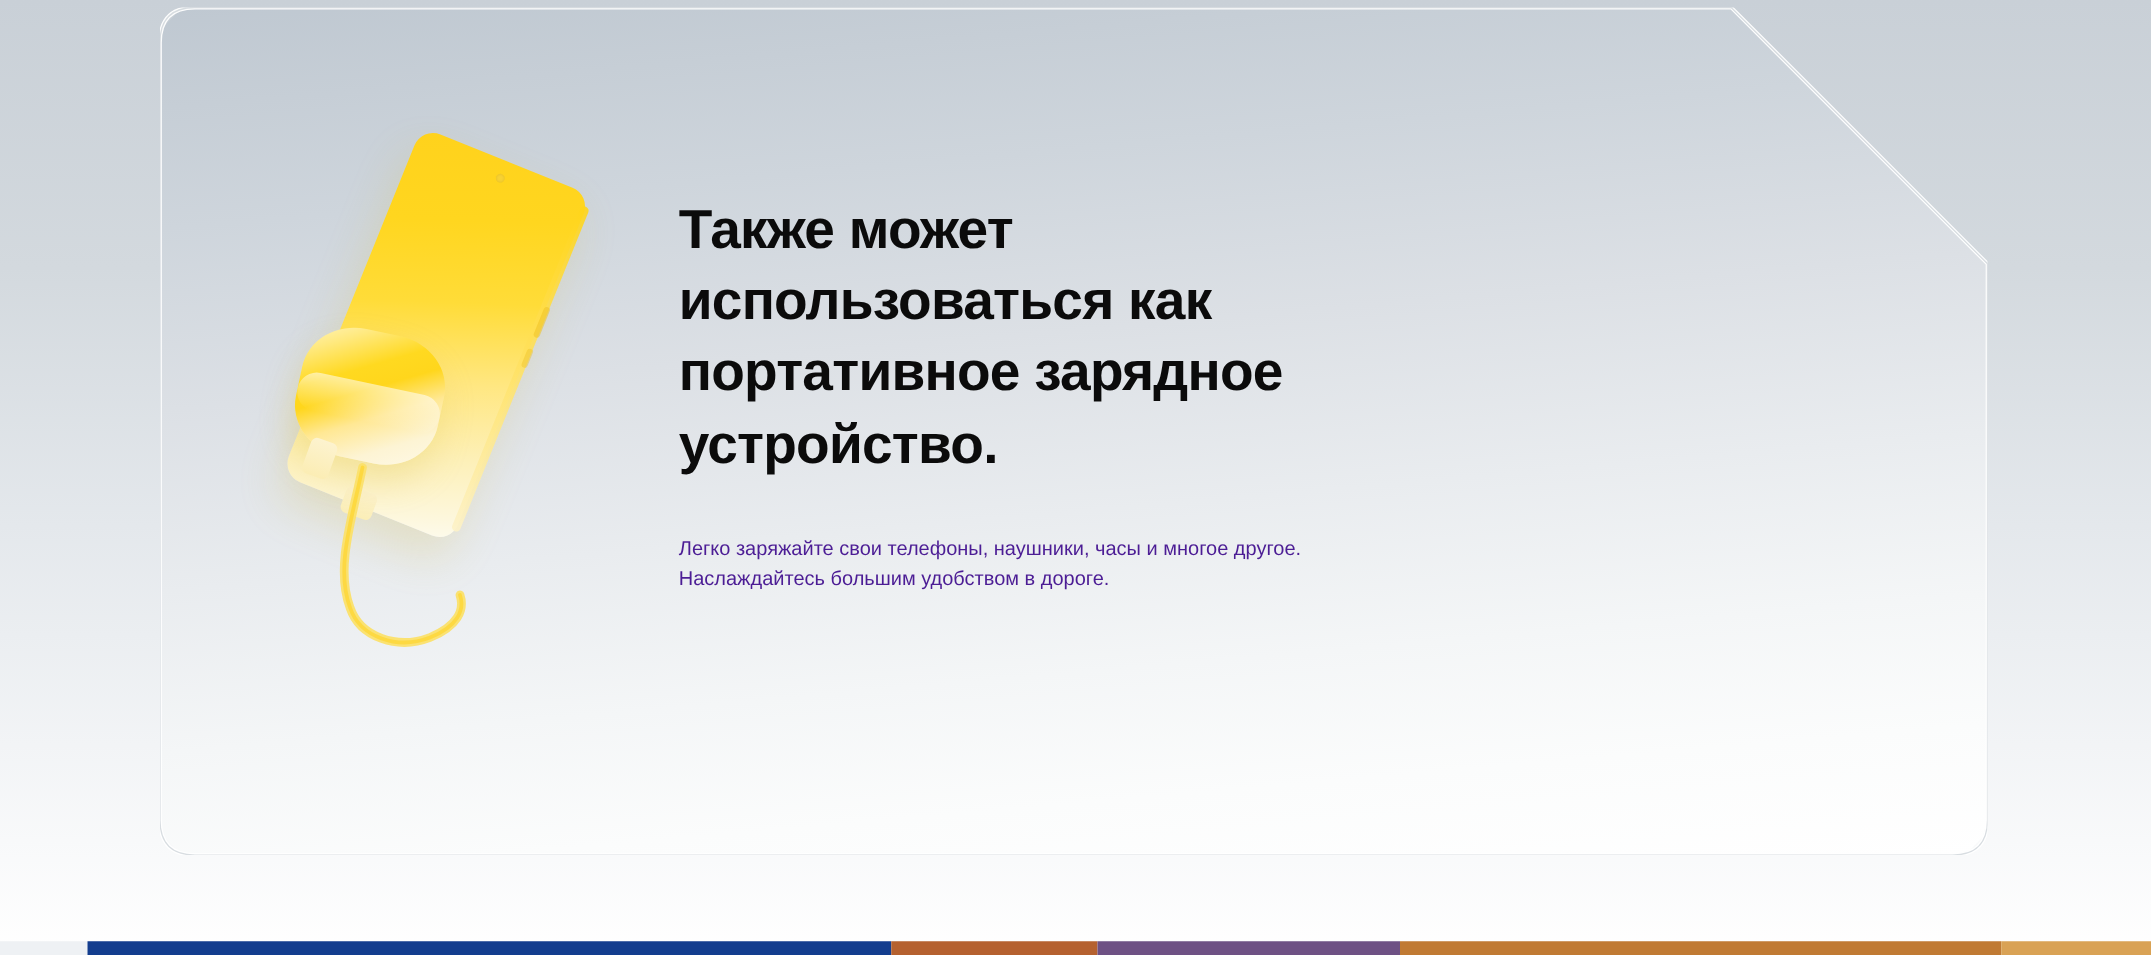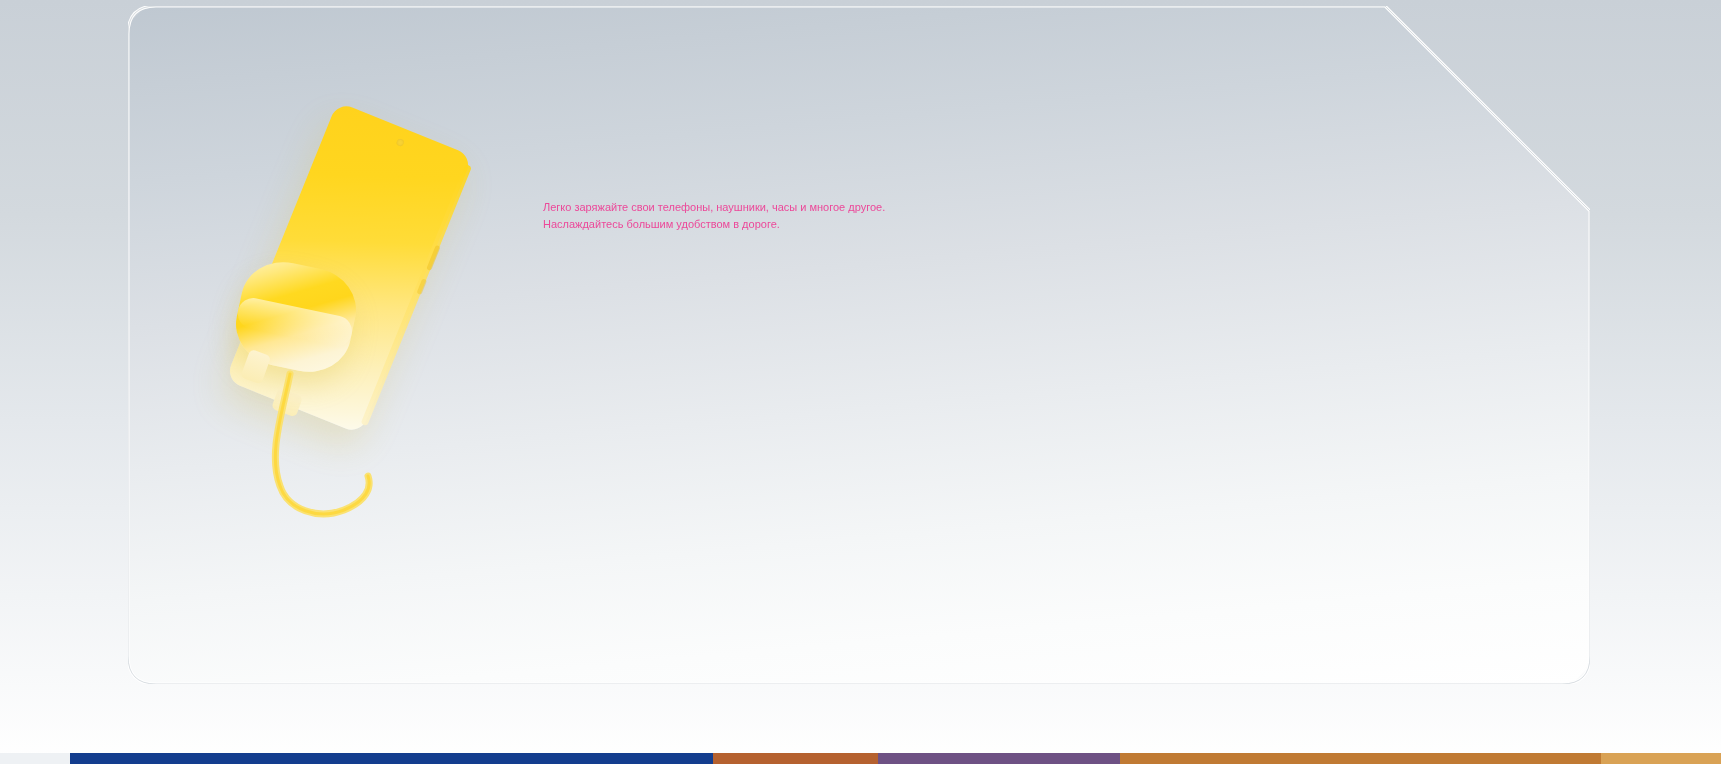--- a/index.html
+++ b/index.html
@@ -140,23 +140,23 @@
   #headline {
     font-size:44px;
     font-weight:700;
     line-height:1.30;
     color:#0b0b0b;
     letter-spacing:-0.6px;
     white-space:pre-line;
   }
   #subcopy {
     margin-top:44px;
-    font-size:11px;
+    font-size:16px;
     line-height:1.52;
-    color:#ec4899;
+    color:#4c1d95;
     white-space:pre-line;
     font-weight:400;
   }
 
   
   #bottom-strip {
     position:absolute;
     left:0; bottom:0;
     width:1721px; height:11px;
     display:flex;
@@ -193,20 +193,24 @@
   </div>
 
   <svg class="cable" viewBox="0 0 240 160">
     <path d="M58 6 C50 46, 36 86, 48 118 C56 142, 86 152, 112 142 C134 133, 140 120, 136 108" fill="none" stroke="#fbe06a" stroke-width="7" stroke-linecap="round" opacity=".95"></path>
     <path d="M58 6 C50 46, 36 86, 48 118 C56 142, 86 152, 112 142 C134 133, 140 120, 136 108" fill="none" stroke="#ffd21c" stroke-width="3" stroke-linecap="round" opacity=".55"></path>
   </svg>
 
 </div>
 
 <div id="copy">
+  <h1 id="headline">Также может
+использоваться как
+портативное зарядное
+устройство.</h1>
   <p id="subcopy">Легко заряжайте свои телефоны, наушники, часы и многое другое.
 Наслаждайтесь большим удобством в дороге.</p>
 </div>
 
 <div id="bottom-strip">
     <span style="background: rgb(238, 241, 244); width: 70px;"></span>
     <span style="background: rgb(19, 61, 142); width: 643px;"></span>
     <span style="background: rgb(181, 97, 47); width: 165px;"></span>
     <span style="background: rgb(110, 81, 132); width: 242px;"></span>
     <span style="background: rgb(192, 122, 51); width: 481px;"></span>

